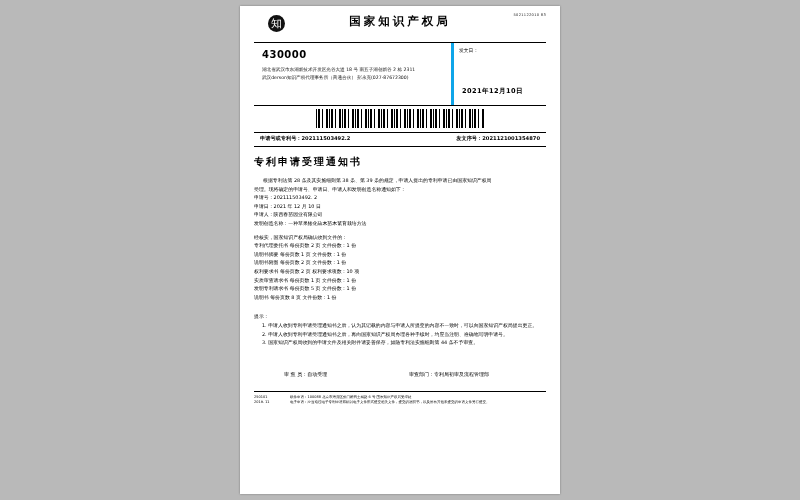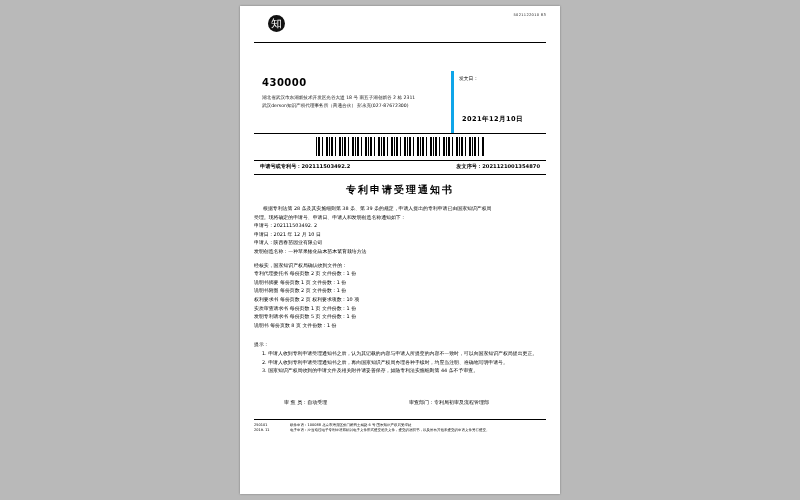--- a/index.html
+++ b/index.html
@@ -43,21 +43,20 @@
   }
   .hdr-code{
     position:absolute;right:0;top:1px;
     font-size:3.6px;letter-spacing:.3px;color:#222;
   }
   
   .addr-wrap{
     position:relative;
     height:62px;
     border-bottom:1px solid #000;
-    margin-top:28px;
   }
   .addr-left{
     position:absolute;left:8px;top:6px;width:190px;
   }
   .zip{
     font-size:10px;font-weight:bold;letter-spacing:.5px;
     margin-bottom:6px;
   }
   .addr-line{font-size:4.6px;line-height:8px;color:#111;}
   .addr-right{
@@ -81,21 +80,20 @@
     background:
       repeating-linear-gradient(90deg,#000 0 1px,#fff 1px 2px,#000 2px 4px,#fff 4px 6px,#000 6px 7px,#fff 7px 10px,#000 10px 12px,#fff 12px 13px);
   }
   .nums{
     position:relative;height:13px;border-bottom:1px solid #000;
   }
   .num-l{position:absolute;left:6px;top:2px;font-size:5.2px;font-weight:bold;}
   .num-r{position:absolute;right:6px;top:2px;font-size:5.2px;font-weight:bold;}
   
   .doc-title{
-    text-align:center;
     font-size:10px;font-weight:bold;letter-spacing:2px;
     padding:8px 0 7px 0;
   }
   
   .body{
     font-size:4.9px;line-height:8.6px;color:#000;
   }
   .p-ind{text-indent:9px;}
   .ln{display:block;}
   .sec-gap{height:5px;}
@@ -117,20 +115,21 @@
   .fnote .c2{margin-left:36px;}
 </style>
 </head>
 <body>
 
 <div class="page">
   <div class="inner">
 
     <div class="hdr">
       <div class="emblem">知</div>
+      <div class="hdr-title">国家知识产权局</div>
       <div class="hdr-code">5021122010 83</div>
     </div>
 
     <div class="addr-wrap">
       <div class="addr-left">
         <div class="zip">430000</div>
         <div class="addr-line">湖北省武汉市东湖新技术开发区光谷大道 18 号 南五子湖创新谷 2 栋 2311</div>
         <div class="addr-line">武汉derson知识产权代理事务所（普通合伙）  彭永克(027-87672300)</div>
       </div>
       <div class="addr-right">

